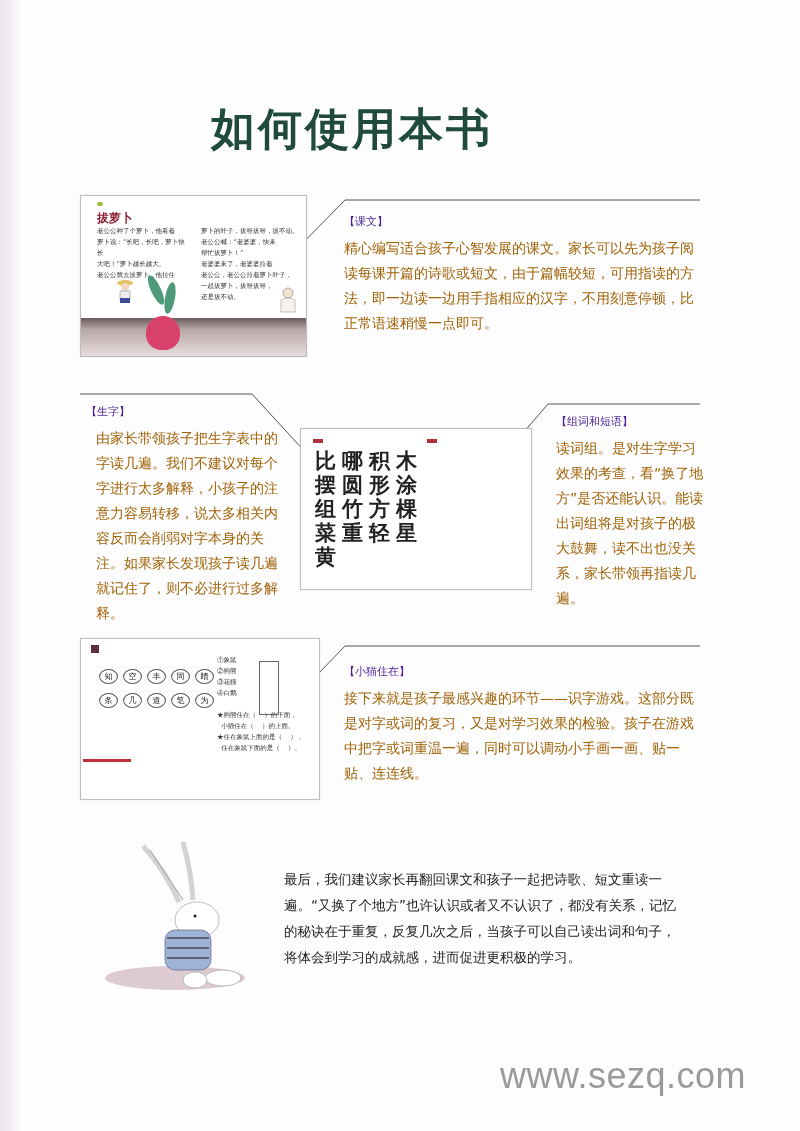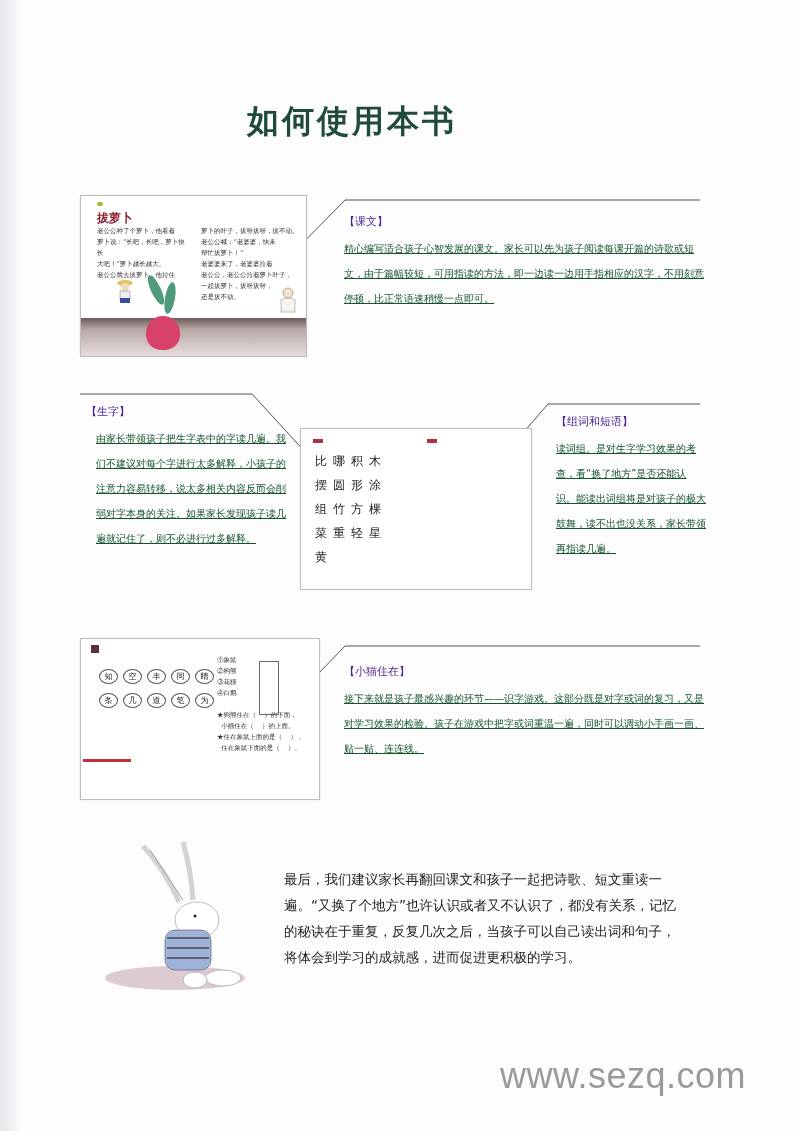--- a/index.html
+++ b/index.html
@@ -9,50 +9,50 @@
     font-family: "DejaVu Sans", "Liberation Sans", sans-serif;
     color: #222;
   }
   .spine {
     position: absolute; left: 0; top: 0; width: 22px; height: 1131px;
     background: linear-gradient(to right, #e9e6ec 0%, #f3eef4 50%, #fdfdfd 100%);
   }
   .page-title {
     position: absolute; left: 0; width: 704px; top: 100px; text-align: center;
     font-family: "DejaVu Serif", "Liberation Serif", serif;
-    font-size: 32px; font-weight: bold; letter-spacing: 3px;
+    font-size: 44px; font-weight: bold; letter-spacing: 3px;
     color: #1f4a3c;
   }
   .thumb {
     position: absolute; background: #fff; border: 1px solid #bdbdbd;
     box-shadow: 0 0 2px rgba(0,0,0,0.08);
     font-family: "DejaVu Serif", "Liberation Serif", serif;
     overflow: hidden;
   }
   .section-head {
     position: absolute; font-size: 11px; color: #4c1d95;
     font-family: "DejaVu Sans", "Liberation Sans", sans-serif;
   }
   .section-body {
-    position: absolute; font-size: 10px; line-height: 25px; color: #14532d; text-decoration: underline;
+    position: absolute; font-size: 14px; line-height: 25px; color: #a16207;
   }
   svg.connectors { position: absolute; left: 0; top: 0; }
 
   
   .t1-title { position: absolute; left: 16px; top: 14px; font-size: 12px; color: #8a2030; font-weight: bold; }
   .t1-dot { position: absolute; left: 16px; top: 6px; width: 6px; height: 4px; background: #9bbd3c; border-radius: 2px; }
   .t1-col { position: absolute; font-size: 6.5px; line-height: 11px; color: #333; white-space: pre-line; }
   .ground { position: absolute; left: 0; bottom: 0; width: 100%; height: 38px;
     background: linear-gradient(to bottom, #6b5a5a 0%, #b8a8a8 30%, #e8dcdc 100%); }
   .radish { position: absolute; left: 65px; bottom: 6px; width: 34px; height: 34px; border-radius: 50% 50% 45% 45%; background: #d8426a; }
   .leaf { position: absolute; width: 10px; height: 32px; background: #4f9a7a; border-radius: 50%; }
   .farmer { position: absolute; left: 34px; top: 82px; width: 20px; height: 28px; }
 
   
-  .t2-grid { position: absolute; left: 14px; top: 20px; font-size: 12px; line-height: 24px; letter-spacing: 6px; color: #222; }
+  .t2-grid { position: absolute; left: 14px; top: 20px; font-size: 21px; line-height: 24px; letter-spacing: 6px; color: #222; font-weight: bold; }
   .t2-words { position: absolute; left: 133px; top: 22px; font-size: 7px; line-height: 18px; color: #333; white-space: pre; }
   .t2-badge { position: absolute; width: 10px; height: 4px; background: #b03040; top: 10px; }
 
   
   .t3-circles { position: absolute; left: 18px; font-size: 8px; }
   .t3-circles span { display: inline-block; width: 17px; height: 13px; border: 1px solid #555; border-radius: 50%; text-align: center; line-height: 13px; margin-right: 5px; }
   .t3-grid { position: absolute; left: 18px; top: 78px; font-size: 7px; line-height: 11px; letter-spacing: 6px; color: #333; white-space: pre; }
   .t3-right { position: absolute; left: 136px; top: 16px; font-size: 6.5px; line-height: 11px; color: #333; white-space: pre; }
   .t3-house { position: absolute; left: 178px; top: 22px; width: 18px; height: 52px; border: 1px solid #666; }
   .t3-redbar { position: absolute; left: 2px; top: 120px; width: 48px; height: 3px; background: #c0303a; }

